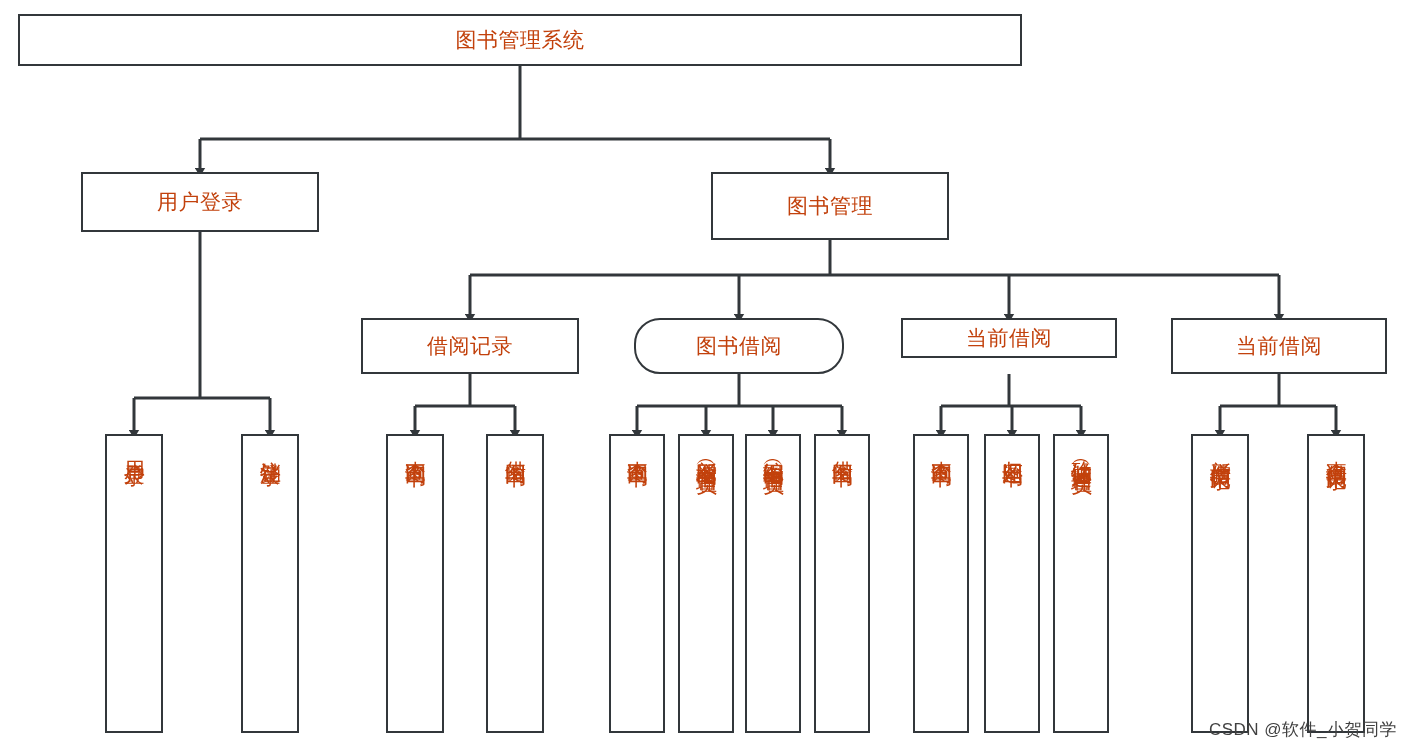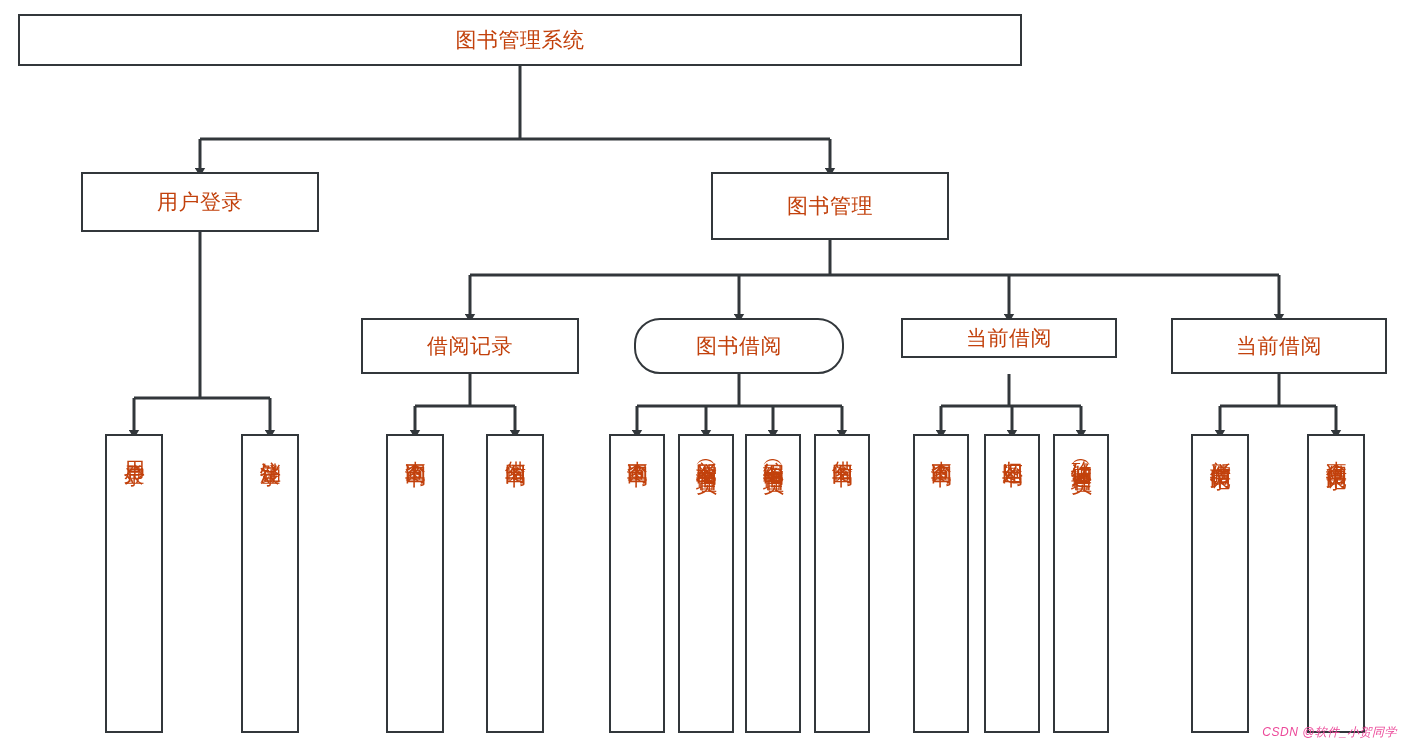--- a/index.html
+++ b/index.html
@@ -54,25 +54,24 @@
     text-orientation: upright;
     font-size: 21px;
     line-height: 1.18;
     letter-spacing: 2px;
     white-space: nowrap;
   }
   #watermark {
     position: absolute;
     right: 8px;
     bottom: 6px;
-    font-size: 12px;
-    color: #ec4899;
+    font-size: 17px;
+    color: #404040;
     letter-spacing: 0.5px;
     white-space: nowrap;
-    font-style: italic;
   }
 </style>
 </head>
 <body>
 
 <div id="canvas">
 
   <svg class="edges" viewBox="0 0 1405 747" xmlns="http://www.w3.org/2000/svg">
     <defs>
       <marker id="arrow" markerWidth="10" markerHeight="11" refX="1.5" refY="5.5" orient="auto" markerUnits="userSpaceOnUse">

